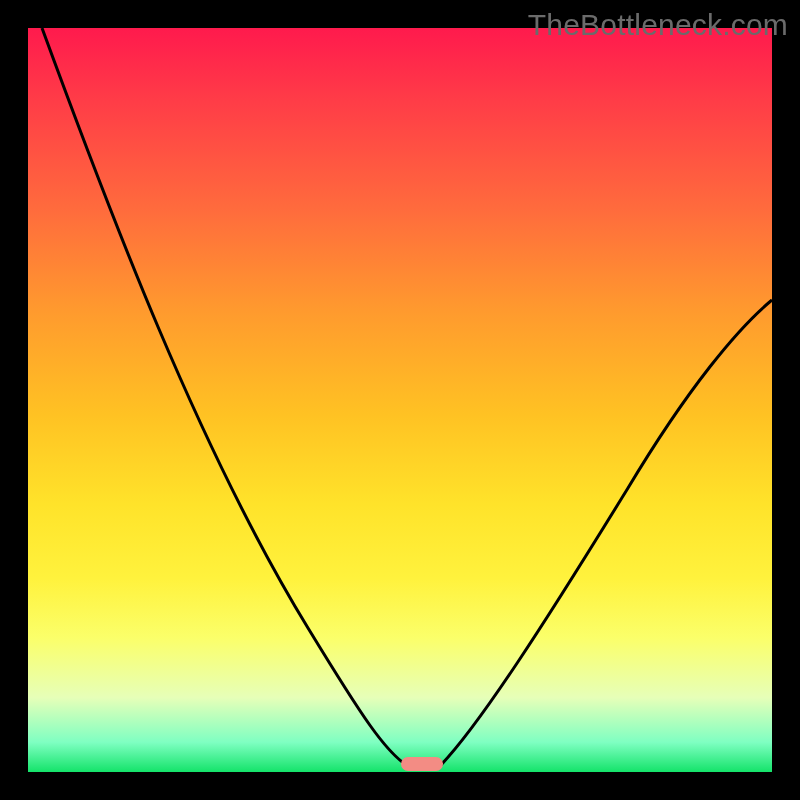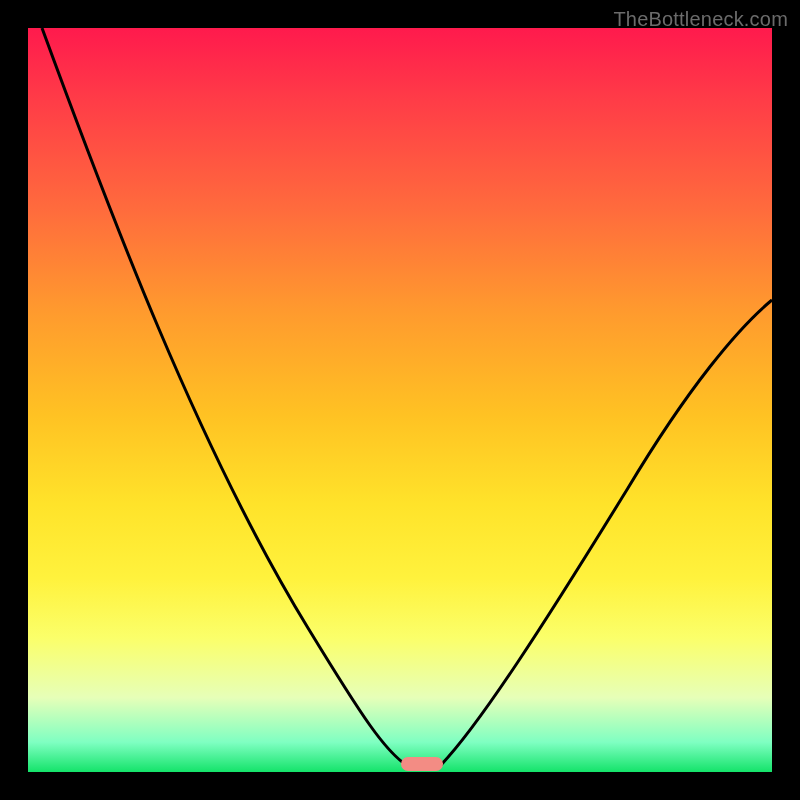--- a/index.html
+++ b/index.html
@@ -30,21 +30,21 @@
       #e6ffb8 90%,
       #7fffc2 96%,
       #14e36a 100%
     );
   }
   .watermark {
     position: absolute;
     top: 8px;
     right: 12px;
     color: #6b6b6b;
-    font-size: 20px;
+    font-size: 30px;
     letter-spacing: 0.2px;
     user-select: none;
   }
   svg.curve {
     position: absolute;
     left: 0;
     top: 0;
     width: 744px;
     height: 744px;
   }

